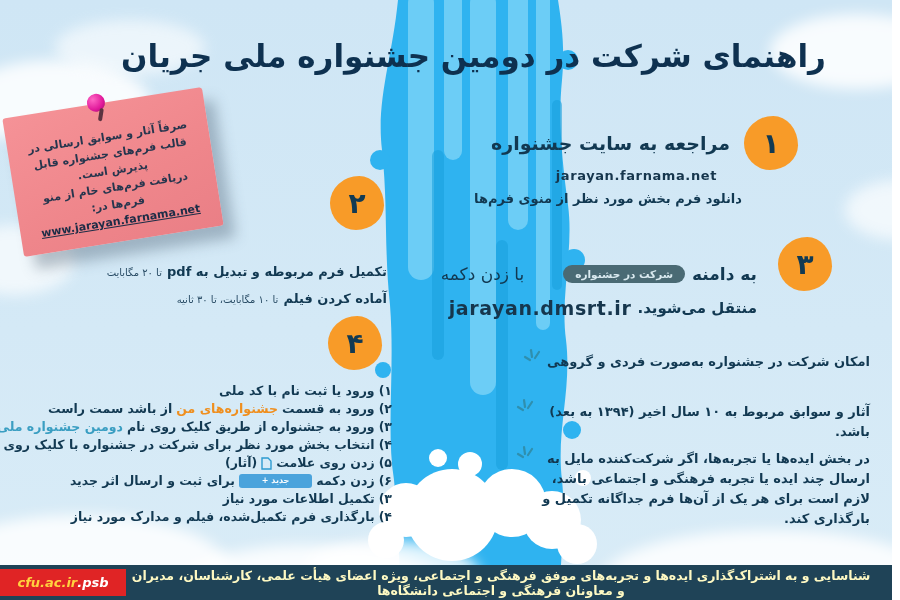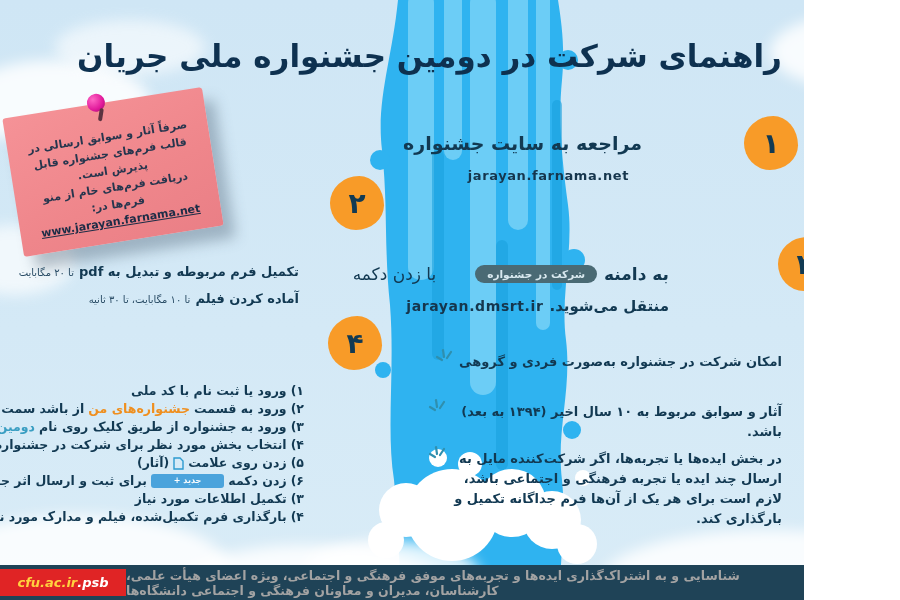--- a/index.html
+++ b/index.html
@@ -1,17 +1,17 @@
 <!DOCTYPE html>
 <html lang="fa"><head>
 <meta charset="utf-8">
 <style>
   html,body{margin:0;padding:0;}
   body{font-family:"DejaVu Sans","Liberation Sans",sans-serif;}
-  #stage{position:relative;width:804px;height:600px;overflow:hidden;
+  #stage{position:relative;width:892px;height:600px;overflow:hidden;
          background:linear-gradient(180deg,#cfe6f5 0%,#d4e9f6 55%,#d9ecf7 100%);}
   .cloud{position:absolute;background:rgba(255,255,255,.85);border-radius:50%;filter:blur(7px);}
   .abs{position:absolute;}
   
   #title{top:38px;left:70px;right:15px;text-align:center;font-size:31px;font-weight:800;color:#0e3150;direction:rtl;}
   
   #note{top:102px;left:12px;width:202px;height:140px;transform:rotate(-9deg);
         background:linear-gradient(160deg,#f59297 0%,#ef868b 60%,#ea7f86 100%);
         box-shadow:10px 14px 14px rgba(60,80,100,.35);border-radius:3px;
         padding:26px 10px 8px 10px;box-sizing:border-box;text-align:center;direction:rtl;}
@@ -42,21 +42,21 @@
   .spark{flex:0 0 auto;margin-top:-4px;}
   
   #list{top:383px;right:500px;width:330px;display:flex;flex-direction:column;gap:2px;direction:rtl;}
   .li-row{display:flex;align-items:center;gap:4px;font-size:12.5px;font-weight:700;color:#123952;line-height:16px;white-space:nowrap;}
   .hl-orange{color:#ef8f1f;}
   .hl-teal{color:#3a9ec2;}
   .mini-btn{display:inline-block;background:#4aa3dc;color:#fff;font-size:8px;font-weight:700;
         padding:2px 23px;border-radius:3px;line-height:1.2;}
   
   #footer{left:0;right:0;top:565px;height:35px;background:#1f4357;display:flex;align-items:center;direction:rtl;}
-  #footer-text{flex:1;text-align:left;padding-right:16px;font-size:12.5px;font-weight:700;color:#a3a3a3;}
+  #footer-text{flex:1;text-align:center;padding-right:16px;font-size:12.5px;font-weight:700;color:#fef9c3;}
   #badge{width:126px;height:27px;background:#e02425;display:flex;align-items:center;justify-content:center;
          font-style:italic;font-weight:800;font-size:13px;margin-left:0;margin-right:auto;}
   #badge .b1{color:#ffffff;}
   #badge .b2{color:#ffd23f;}
   svg{display:block;}
 </style>
 </head>
 <body>
 
 <div id="stage">
@@ -118,20 +118,21 @@
     <span class="note-line">صرفاً آثار و سوابق ارسالی در قالب فرم‌های جشنواره قابل پذیرش است.</span>
     <span class="note-line">دریافت فرم‌های خام از منو فرم‌ها در:</span>
     <span class="note-url">www.jarayan.farnama.net</span>
   </div>
 
   <div class="blob" style="left:744px;top:116px;">
     <span>۱</span>
   </div>
   <div class="abs rtl step-heading" style="right:162px;top:132px;">مراجعه به سایت جشنواره</div>
   <div class="abs latin-bold" style="right:175px;top:168px;font-size:13px;">jarayan.farnama.net</div>
+  <div class="abs rtl step-line" style="right:150px;top:191px;">دانلود فرم بخش مورد نظر از منوی فرم‌ها</div>
 
   <div class="blob" style="left:330px;top:176px;">
     <span>۲</span>
   </div>
   <div class="abs rtl" style="right:505px;top:261px;white-space:nowrap;">
     <span class="step-line">تکمیل فرم مربوطه و تبدیل به pdf</span>
     <span class="small-note">تا ۲۰ مگابایت</span>
   </div>
   <div class="abs rtl" style="right:505px;top:288px;white-space:nowrap;">
     <span class="step-line">آماده کردن فیلم</span>
@@ -140,21 +141,21 @@
 
   <div class="blob" style="left:778px;top:237px;">
     <span>۳</span>
   </div>
   <div class="abs" style="right:135px;top:264px;display:flex;flex-direction:row-reverse;align-items:center;gap:7px;direction:rtl;">
     <span style="font-size:17px;font-weight:400;color:#123952;">با زدن دکمه</span>
     <span class="pill">شرکت در جشنواره</span>
     <span style="font-size:17px;font-weight:800;color:#123952;">به دامنه</span>
   </div>
   <div class="abs" style="right:135px;top:297px;display:flex;align-items:center;gap:6px;">
-    <span class="latin-bold" style="font-size:14px;">jarayan.dmsrt.ir</span>
+    <span class="latin-bold" style="font-size:19px;">jarayan.dmsrt.ir</span>
     <span class="rtl" style="font-size:15px;font-weight:800;color:#123952;">منتقل می‌شوید.</span>
   </div>
 
   <div class="tip" style="top:352px;">
     <svg class="spark" width="18" height="18" viewBox="0 0 18 18">
       <g stroke="#2f8fae" stroke-width="2.2" stroke-linecap="round" fill="none">
         <path d="M2,9 L7,12"></path>
           <path d="M8,2 L9,9"></path>
           <path d="M16,4 L12,10"></path>
       </g>

